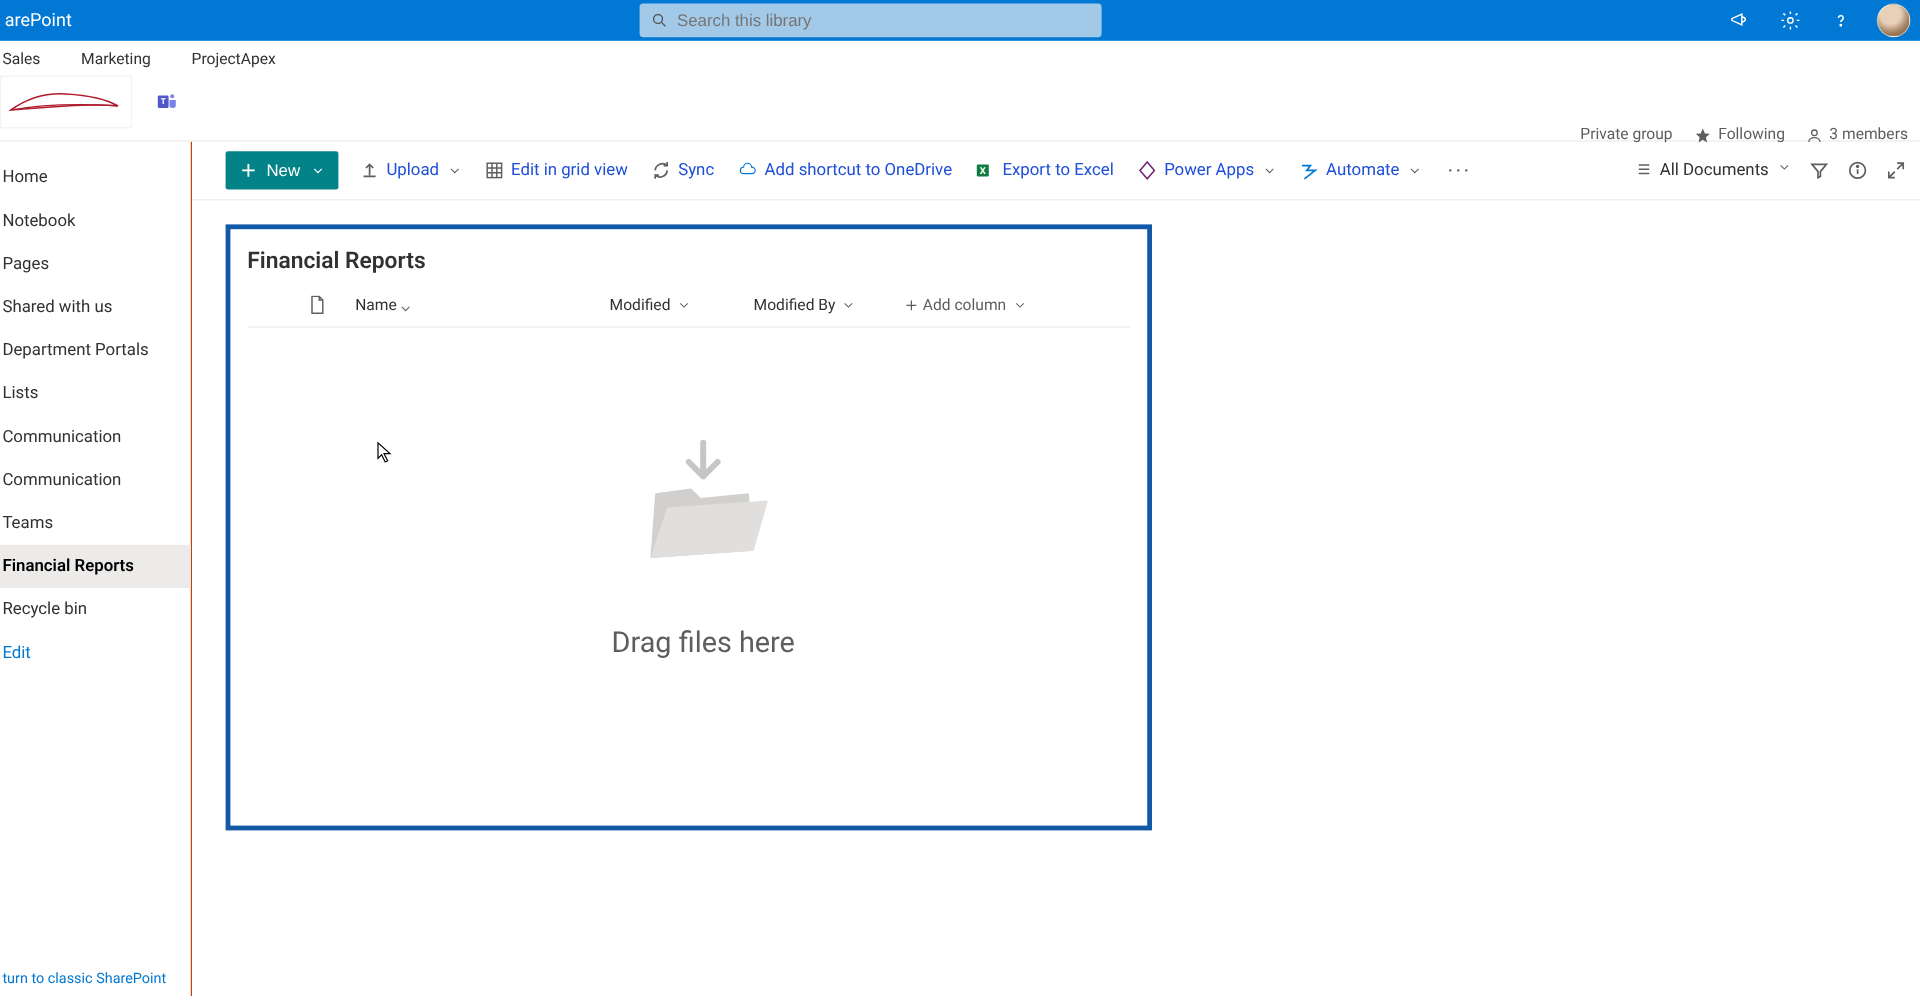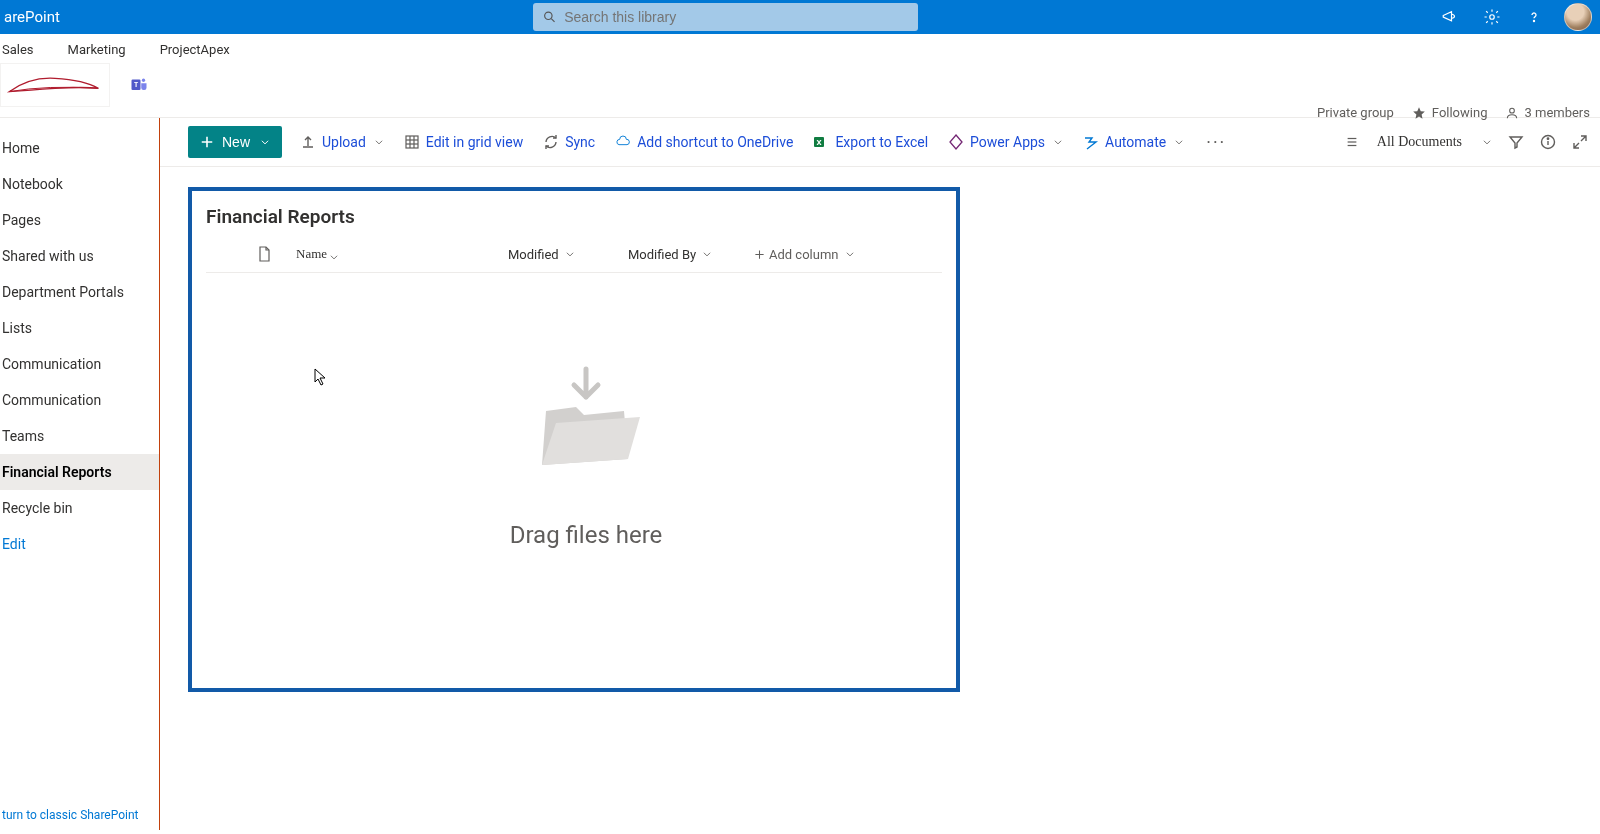--- a/index.html
+++ b/index.html
@@ -199,22 +199,22 @@
   }
 
   .command-right {
     position: absolute;
     right: 12px;
     display: flex;
     align-items: center;
     gap: 16px;
   }
   .view-selector {
-    display: flex; align-items: center; gap: 18px;
-    font-size: 14px; cursor: pointer; font-family: Liberation Serif, serif;
+    display: flex; align-items: flex-start; gap: 6px;
+    font-size: 14px; cursor: pointer;
   }
 
   
   .library-body {
     padding: 20px 28px;
   }
   .highlight-box {
     border: 4px solid #125aa8;
     width: 772px;
     min-height: 505px;
@@ -229,21 +229,21 @@
   .columns-row {
     display: flex;
     align-items: center;
     padding-bottom: 10px;
     border-bottom: 1px solid #edebe9;
     font-size: 13px;
     color: #323130;
   }
   .col-check { width: 44px; }
   .col-type { width: 28px; display: flex; align-items: center; justify-content: center; }
-  .col-name { width: 230px; display: flex; align-items: flex-end; gap: 0; cursor: pointer; padding-left: 18px; font-family: Liberation Serif, serif;}
+  .col-name { width: 230px; display: flex; align-items: flex-end; gap: 0; cursor: pointer; padding-left: 18px;}
   .col-modified { width: 120px; display: flex; align-items: center; gap: 4px; cursor: pointer; }
   .col-modifiedby { width: 126px; display: flex; align-items: center; gap: 4px; cursor: pointer; }
   .col-add { display: flex; align-items: center; gap: 4px; cursor: pointer; color: #605e5c; }
 
   .empty-state {
     display: flex;
     flex-direction: column;
     align-items: center;
     padding-top: 90px;
     position: relative;

